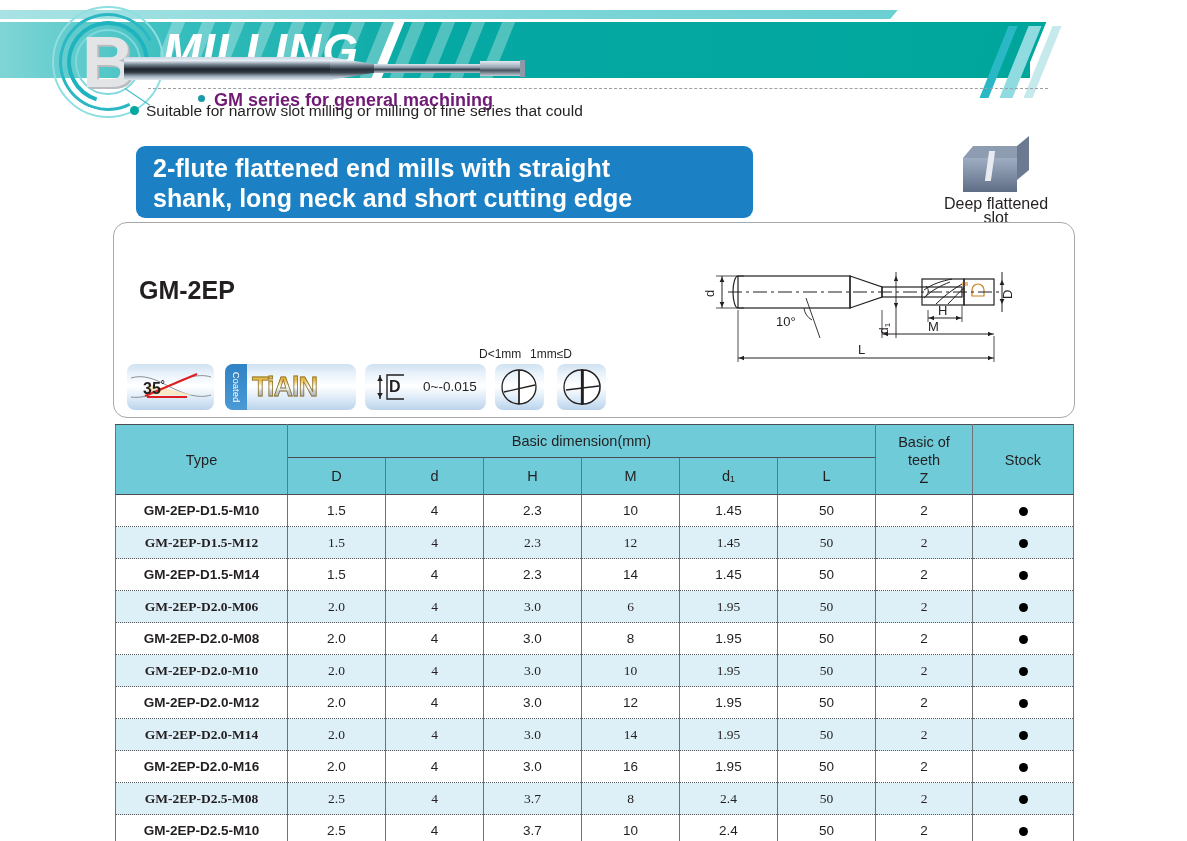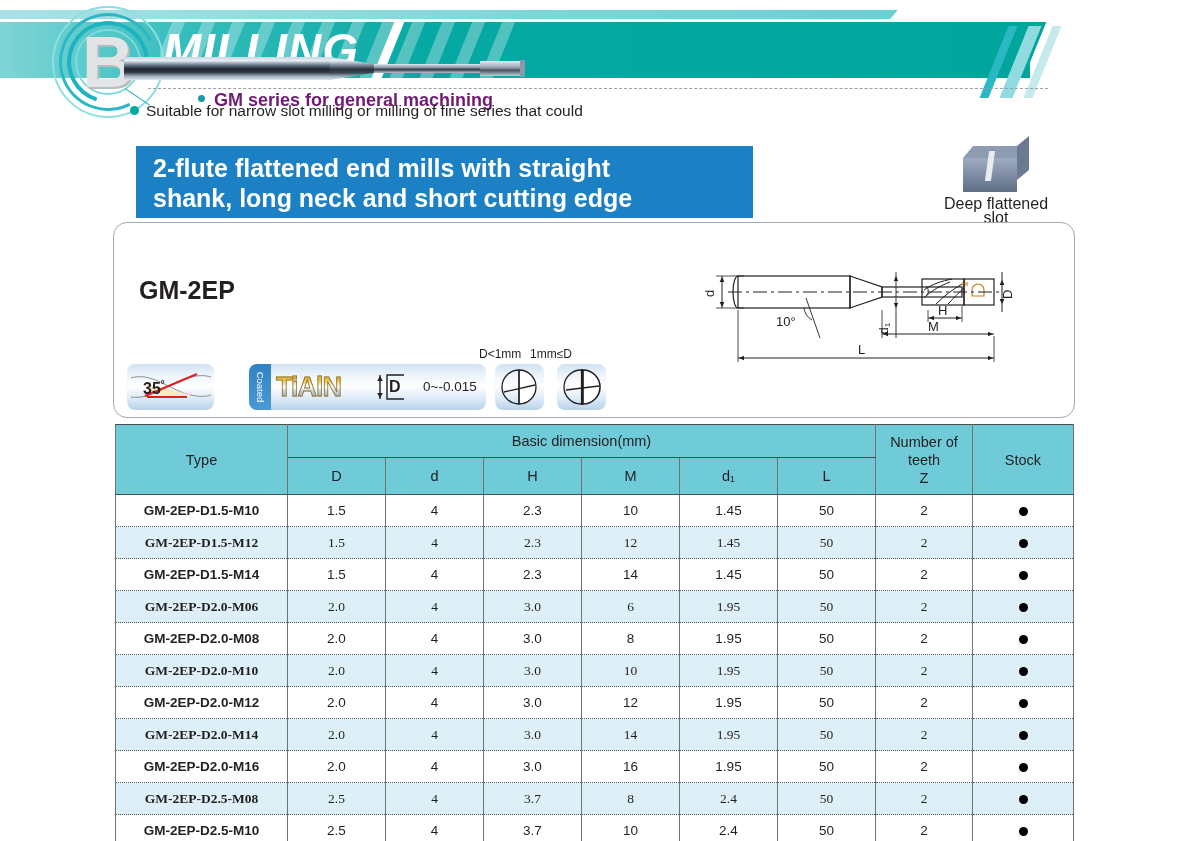--- a/index.html
+++ b/index.html
@@ -156,21 +156,21 @@
     line-height: 22px;
     text-align: center;
   }
 
   
   .title-box {
     position: absolute;
     left: 136px; top: 146px;
     width: 617px; height: 72px;
     background: #1b81c4;
-    border-radius: 0;
+    border-radius: 9px;
     padding: 7px 0 0 17px;
     box-sizing: border-box;
   }
   .title-box div {
     font-size: 25px; font-weight: bold;
     color: #ffffff;
     line-height: 30px;
     white-space: nowrap;
   }
 
@@ -304,21 +304,21 @@
     border-radius: 8px;
     background: linear-gradient(to bottom, #cfe1f2 0%, #eaf3fb 22%, #ffffff 48%, #d8e8f6 78%, #b9d3ea 100%);
     box-sizing: border-box;
     overflow: hidden;
   }
   
   .badge-helix { left: 0; width: 87px; }
   .helix-svg { position: absolute; left: 0; top: 0; }
 
   
-  .badge-coat { left: 98px; width: 131px; margin-left: 24px; }
+  .badge-coat { left: 98px; width: 131px; }
   .coat-strip {
     position: absolute; left: 0; top: 0;
     width: 22px; height: 46px;
     background: linear-gradient(to bottom, #2f82c4, #4b9ad6);
     display: flex; align-items: center; justify-content: center;
   }
   .coat-strip span {
     font-size: 9.5px; color: #ffffff;
     transform: rotate(90deg);
     white-space: nowrap;
@@ -631,21 +631,21 @@
       <col style="width:98px">
     <col style="width:98px">
       <col style="width:97px">
       <col style="width:101px">
   </colgroup>
   <thead>
     <tr>
       <th class="th-type" rowspan="2">Type</th>
       <th class="th-group" colspan="6">Basic dimension(mm)</th>
       <th class="th-z" rowspan="2">
-        <div>Number of</div>
+        <div>Basic of</div>
         <div>teeth</div>
         <div>Z</div>
       </th>
       <th class="th-stock" rowspan="2">Stock</th>
     </tr>
     <tr class="sub">
       <th class="th-sub">D</th>
       <th class="th-sub">d</th>
       <th class="th-sub">H</th>
       <th class="th-sub">M</th>

